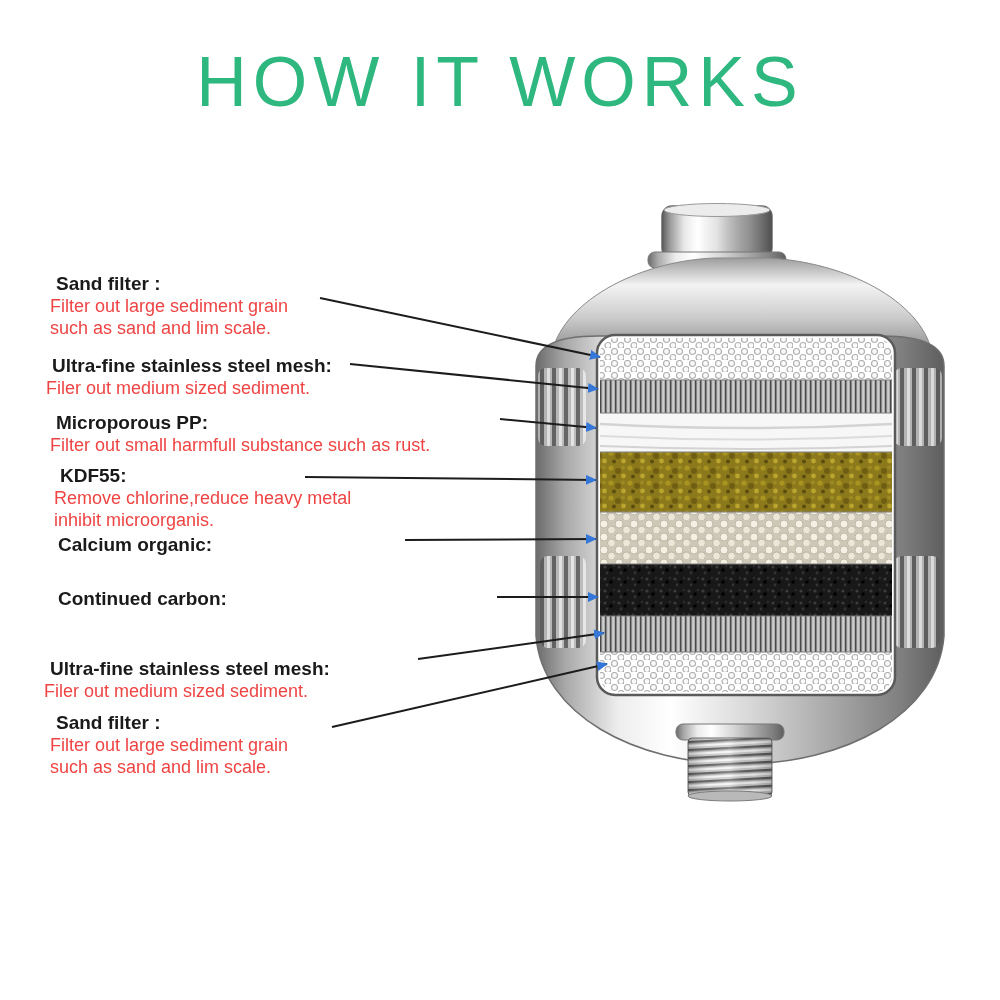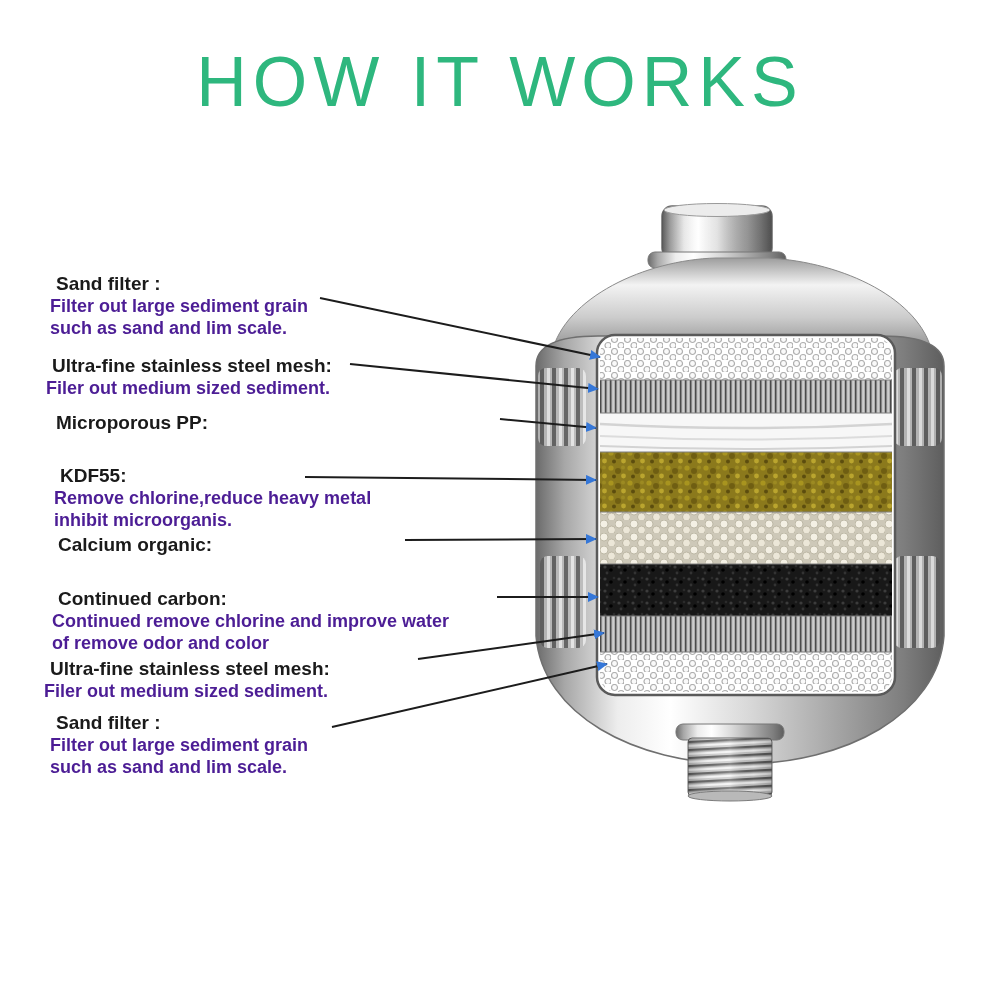--- a/index.html
+++ b/index.html
@@ -8,21 +8,21 @@
     font-family:"Liberation Sans",sans-serif;overflow:hidden;
   }
   .title{
     position:absolute;top:42px;left:0;width:100%;margin:0;
     text-align:center;font-size:70px;font-weight:400;letter-spacing:6px;
     color:var(--accent,#2eb77e);
   }
   .art{position:absolute;top:0;left:0;width:1000px;height:1000px;}
   .label{position:absolute;color:#1a1a1a;margin-top:29px;}
   .label-heading{font-size:19px;font-weight:bold;line-height:22px;padding-left:6px;}
-  .label-desc{font-size:18px;line-height:22px;white-space:pre-line;color:#4c1d95;font-weight:bold;}
+  .label-desc{font-size:18px;line-height:22px;white-space:pre-line;color:#ef4444;}
 </style>
 </head>
 <body>
 
 <div class="canvas">
 
   <h1 class="title">HOW IT WORKS</h1>
 
   <svg class="art" viewBox="0 0 1000 1000">
     <defs>
@@ -167,36 +167,35 @@
 such as sand and lim scale.</div>
   </div>
 
   <div class="label" style="left:46px;top:326px;width:420px">
     <div class="label-heading">Ultra-fine stainless steel mesh:</div>
     <div class="label-desc">Filer out medium sized sediment.</div>
   </div>
 
   <div class="label" style="left:50px;top:383px;width:470px">
     <div class="label-heading">Microporous PP:</div>
+    <div class="label-desc">Filter out small harmfull substance such as rust.</div>
   </div>
 
   <div class="label" style="left:54px;top:436px;width:380px">
     <div class="label-heading">KDF55:</div>
     <div class="label-desc">Remove chlorine,reduce heavy metal
 inhibit microorganis.</div>
   </div>
 
   <div class="label" style="left:52px;top:505px;width:400px">
     <div class="label-heading">Calcium organic:</div>
   </div>
 
   <div class="label" style="left:52px;top:559px;width:460px">
     <div class="label-heading">Continued carbon:</div>
-    <div class="label-desc">Continued remove chlorine and improve water
-of remove odor and color</div>
   </div>
 
   <div class="label" style="left:44px;top:629px;width:420px">
     <div class="label-heading">Ultra-fine stainless steel mesh:</div>
     <div class="label-desc">Filer out medium sized sediment.</div>
   </div>
 
   <div class="label" style="left:50px;top:683px;width:300px">
     <div class="label-heading">Sand filter  :</div>
     <div class="label-desc">Filter out large sediment grain

